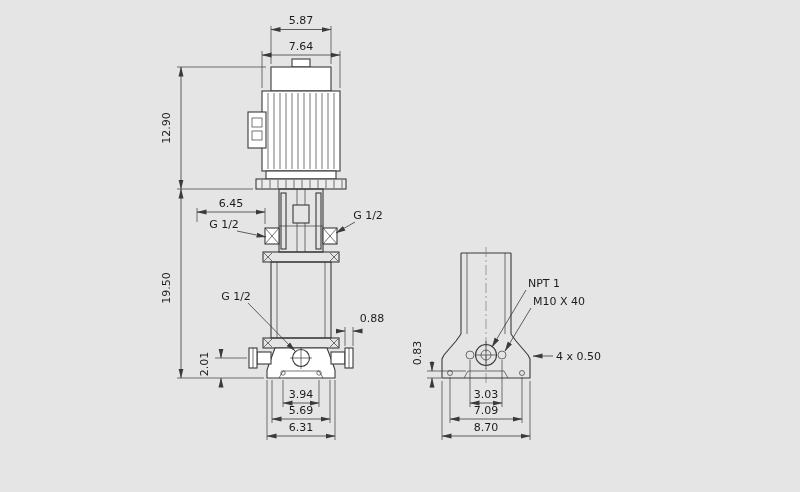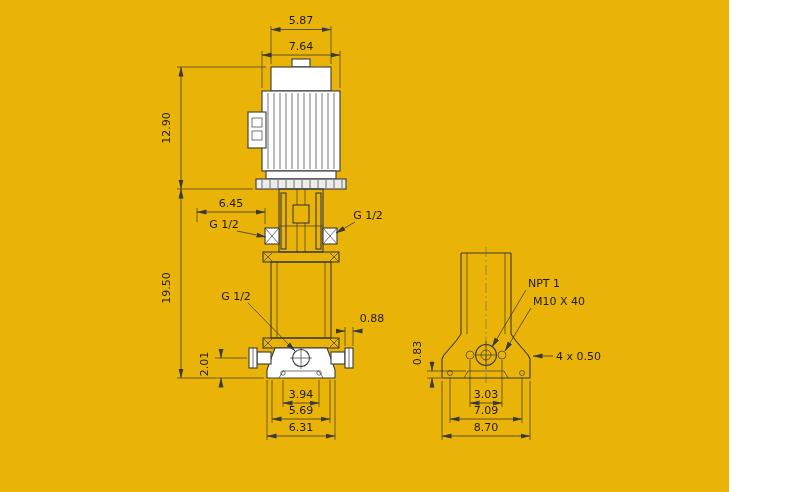--- a/index.html
+++ b/index.html
@@ -1,16 +1,16 @@
 <!DOCTYPE html>
 <html><head>
 <meta charset="utf-8">
 <style>
   html,body{margin:0;padding:0;background:#ffffff;}
-  .stage{position:relative;width:729px;height:492px;background:#eab308;overflow:hidden;
+  .stage{position:relative;width:800px;height:492px;background:#e5e5e5;overflow:hidden;
          font-family:"DejaVu Sans", sans-serif;}
   svg{display:block;}
   .ol  {fill:none;stroke:#3a3a3a;stroke-width:1.1;}
   .olf {fill:#ffffff;stroke:#3a3a3a;stroke-width:1.1;}
   .hat {fill:#ececec;stroke:#3a3a3a;stroke-width:1.1;}
   .thin{fill:none;stroke:#3a3a3a;stroke-width:0.7;}
   .dim {fill:none;stroke:#3a3a3a;stroke-width:0.8;}
   .ext {fill:none;stroke:#3a3a3a;stroke-width:0.7;}
   .lead{fill:none;stroke:#3a3a3a;stroke-width:0.8;}
   .cl  {fill:none;stroke:#6a6a6a;stroke-width:0.6;stroke-dasharray:10 3 2 3;}

